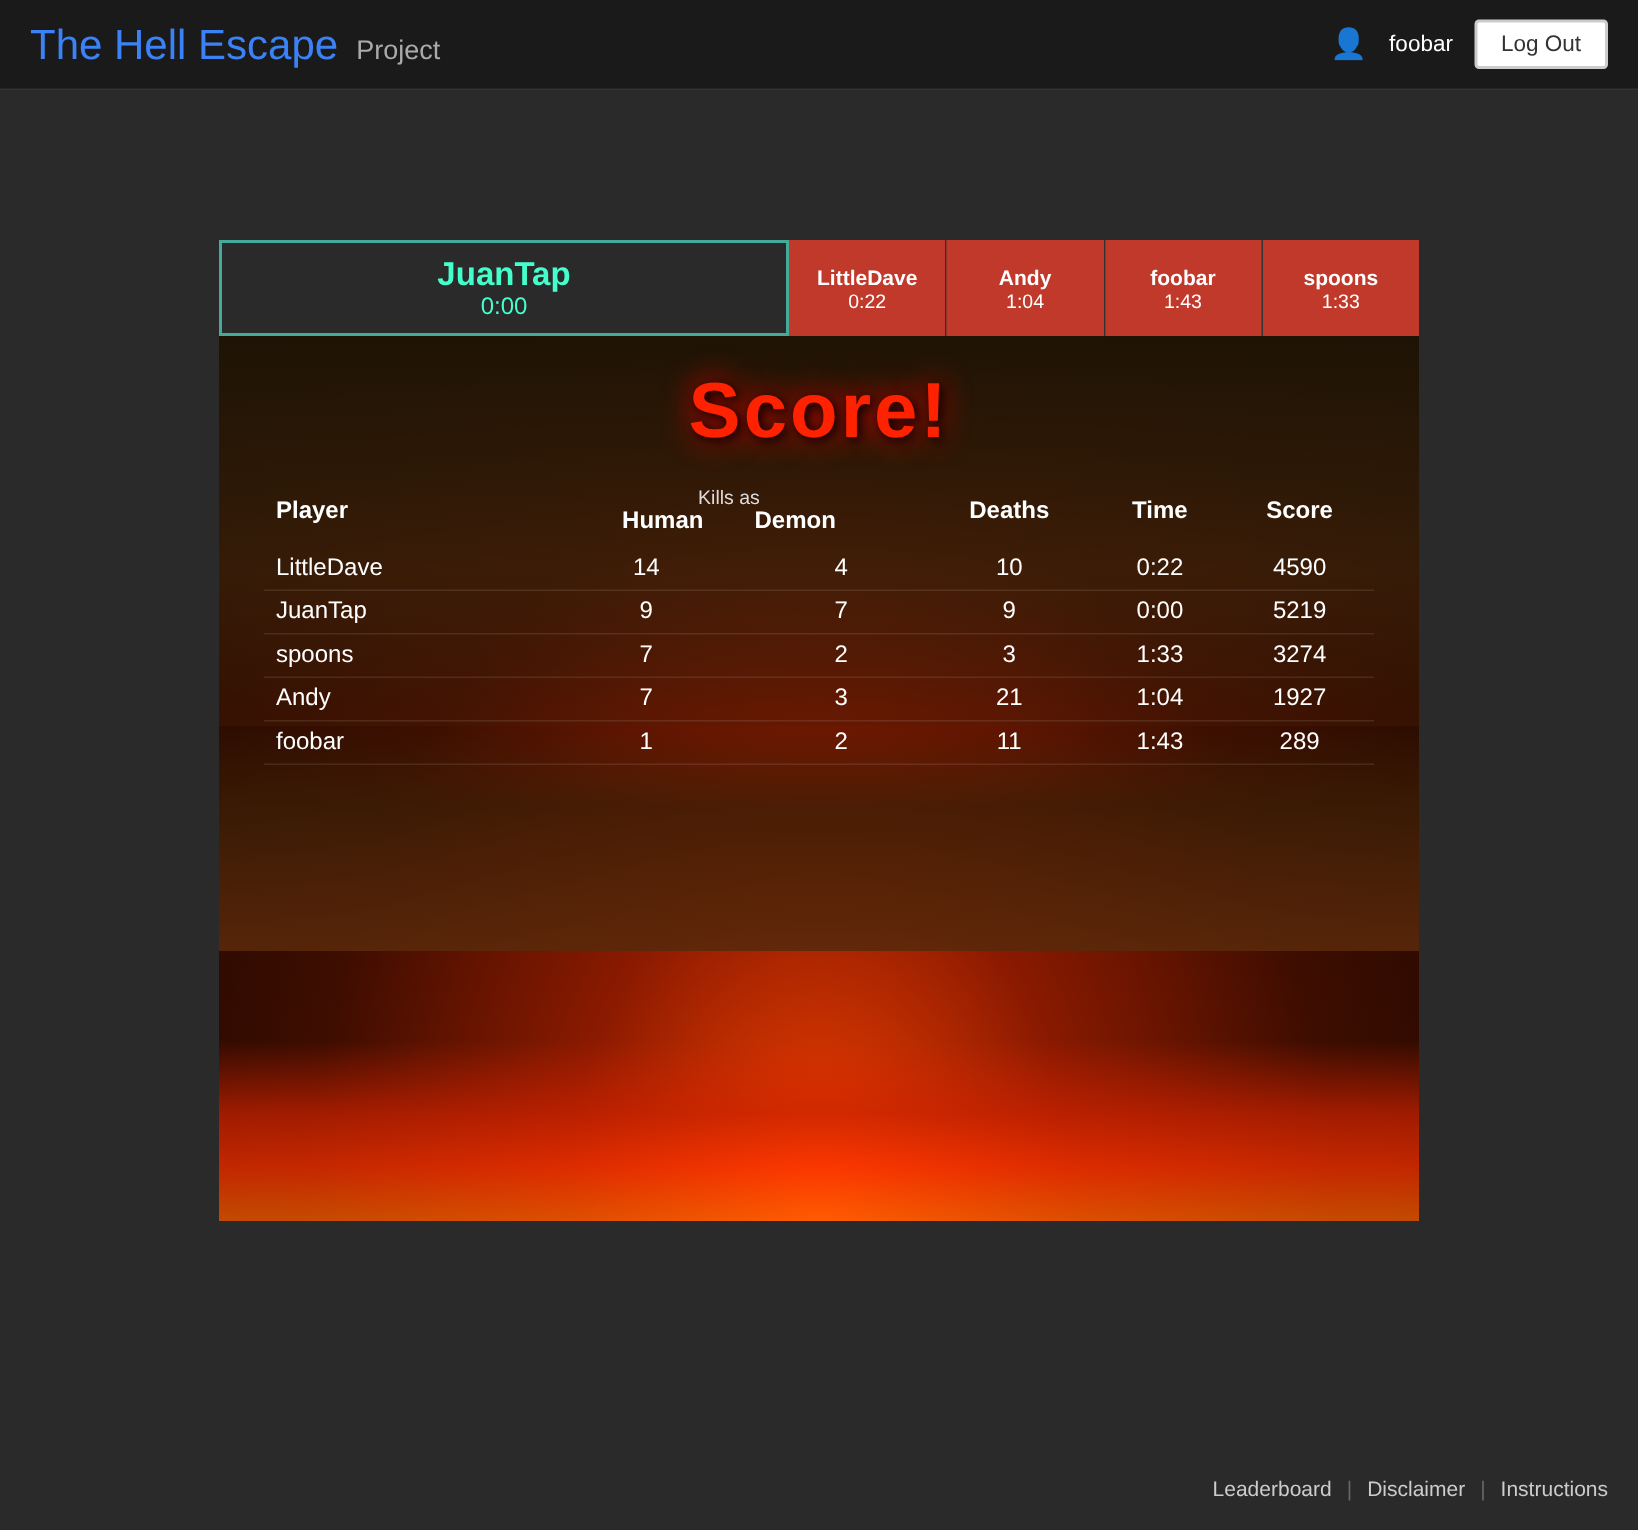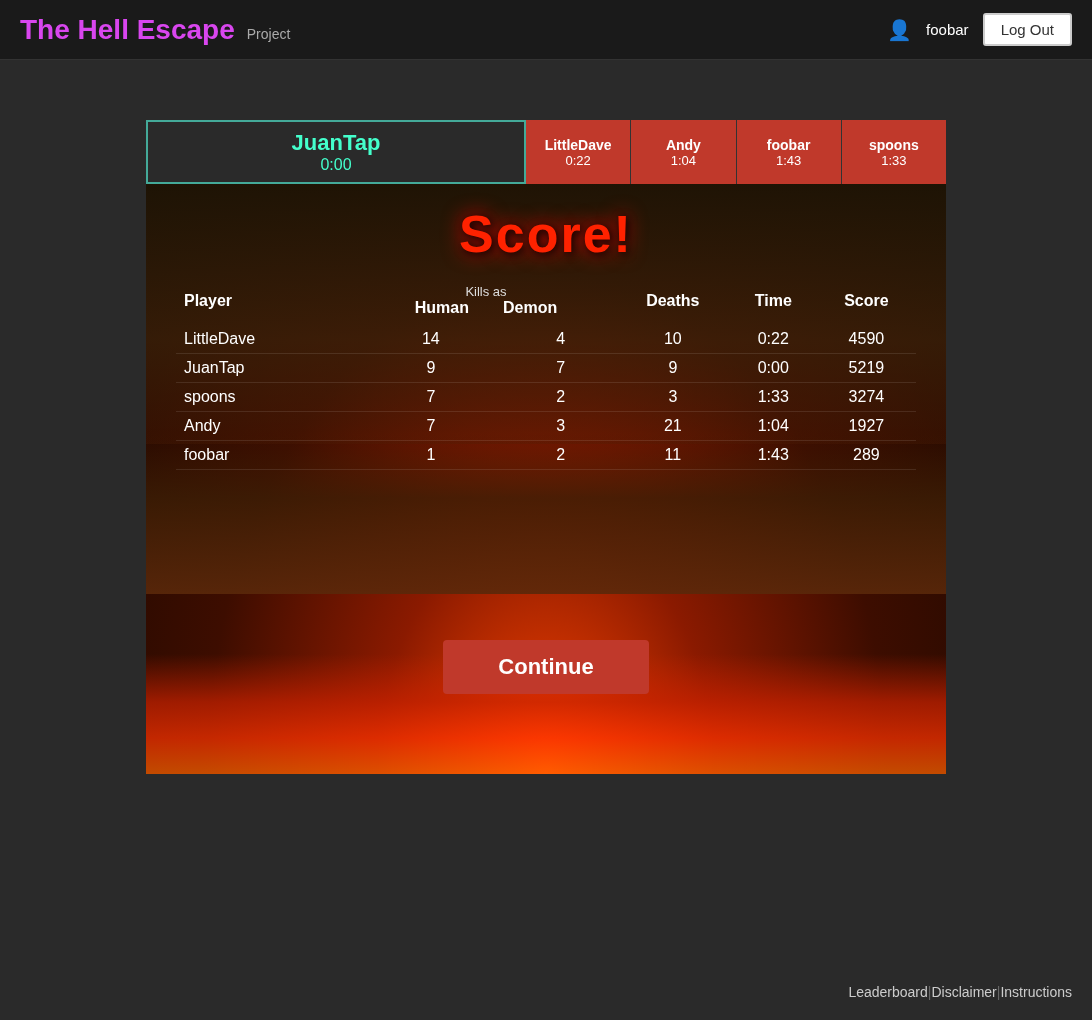--- a/index.html
+++ b/index.html
@@ -22,26 +22,26 @@
       height: 60px;
       border-bottom: 1px solid #333;
     }
     .header-left {
       display: flex;
       align-items: baseline;
       gap: 12px;
     }
     .header-title {
       font-size: 28px;
-      font-weight: bold;
-      color: #d946ef;
+      font-weight: normal;
+      color: #3b82f6;
       text-align: center;
     }
     .header-subtitle {
-      font-size: 14px;
+      font-size: 18px;
       color: #aaa;
     }
     .header-right {
       display: flex;
       align-items: center;
       gap: 14px;
     }
     .user-icon {
       color: #fff;
       font-size: 20px;
@@ -63,20 +63,21 @@
     
     .main {
       display: flex;
       justify-content: center;
       padding: 60px 20px 40px;
     }
 
     
     .game-panel {
       width: 800px;
+      margin-top: 40px;
     }
 
     
     .players-row {
       display: flex;
       align-items: stretch;
     }
     .current-player-tab {
       border: 2px solid #4a9;
       background: transparent;
@@ -228,20 +229,21 @@
       background: linear-gradient(0deg, #ff6600 0%, #ff3300 30%, #cc2200 60%, transparent 100%);
       opacity: 0.7;
     }
 
     
     .footer {
       position: absolute;
       bottom: 20px;
       right: 20px;
       display: flex;
+      gap: 10px;
       align-items: flex-end;
       font-size: 14px;
     }
     .footer a {
       color: #ccc;
       text-decoration: none;
       cursor: pointer;
     }
     .footer-sep {
       color: #666;
@@ -359,23 +361,20 @@
               <td>1</td>
               <td>2</td>
               <td>11</td>
               <td>1:43</td>
               <td>289</td>
             </tr>
           </tbody>
         </table>
       </div>
 
-      <div class="continue-area">
-        <button class="continue-btn">Continue</button>
-      </div>
     </div>
 
   </div>
 </div>
 
 <div class="footer">
   <a>Leaderboard</a>
   <span class="footer-sep">|</span>
   <a>Disclaimer</a>
   <span class="footer-sep">|</span>

